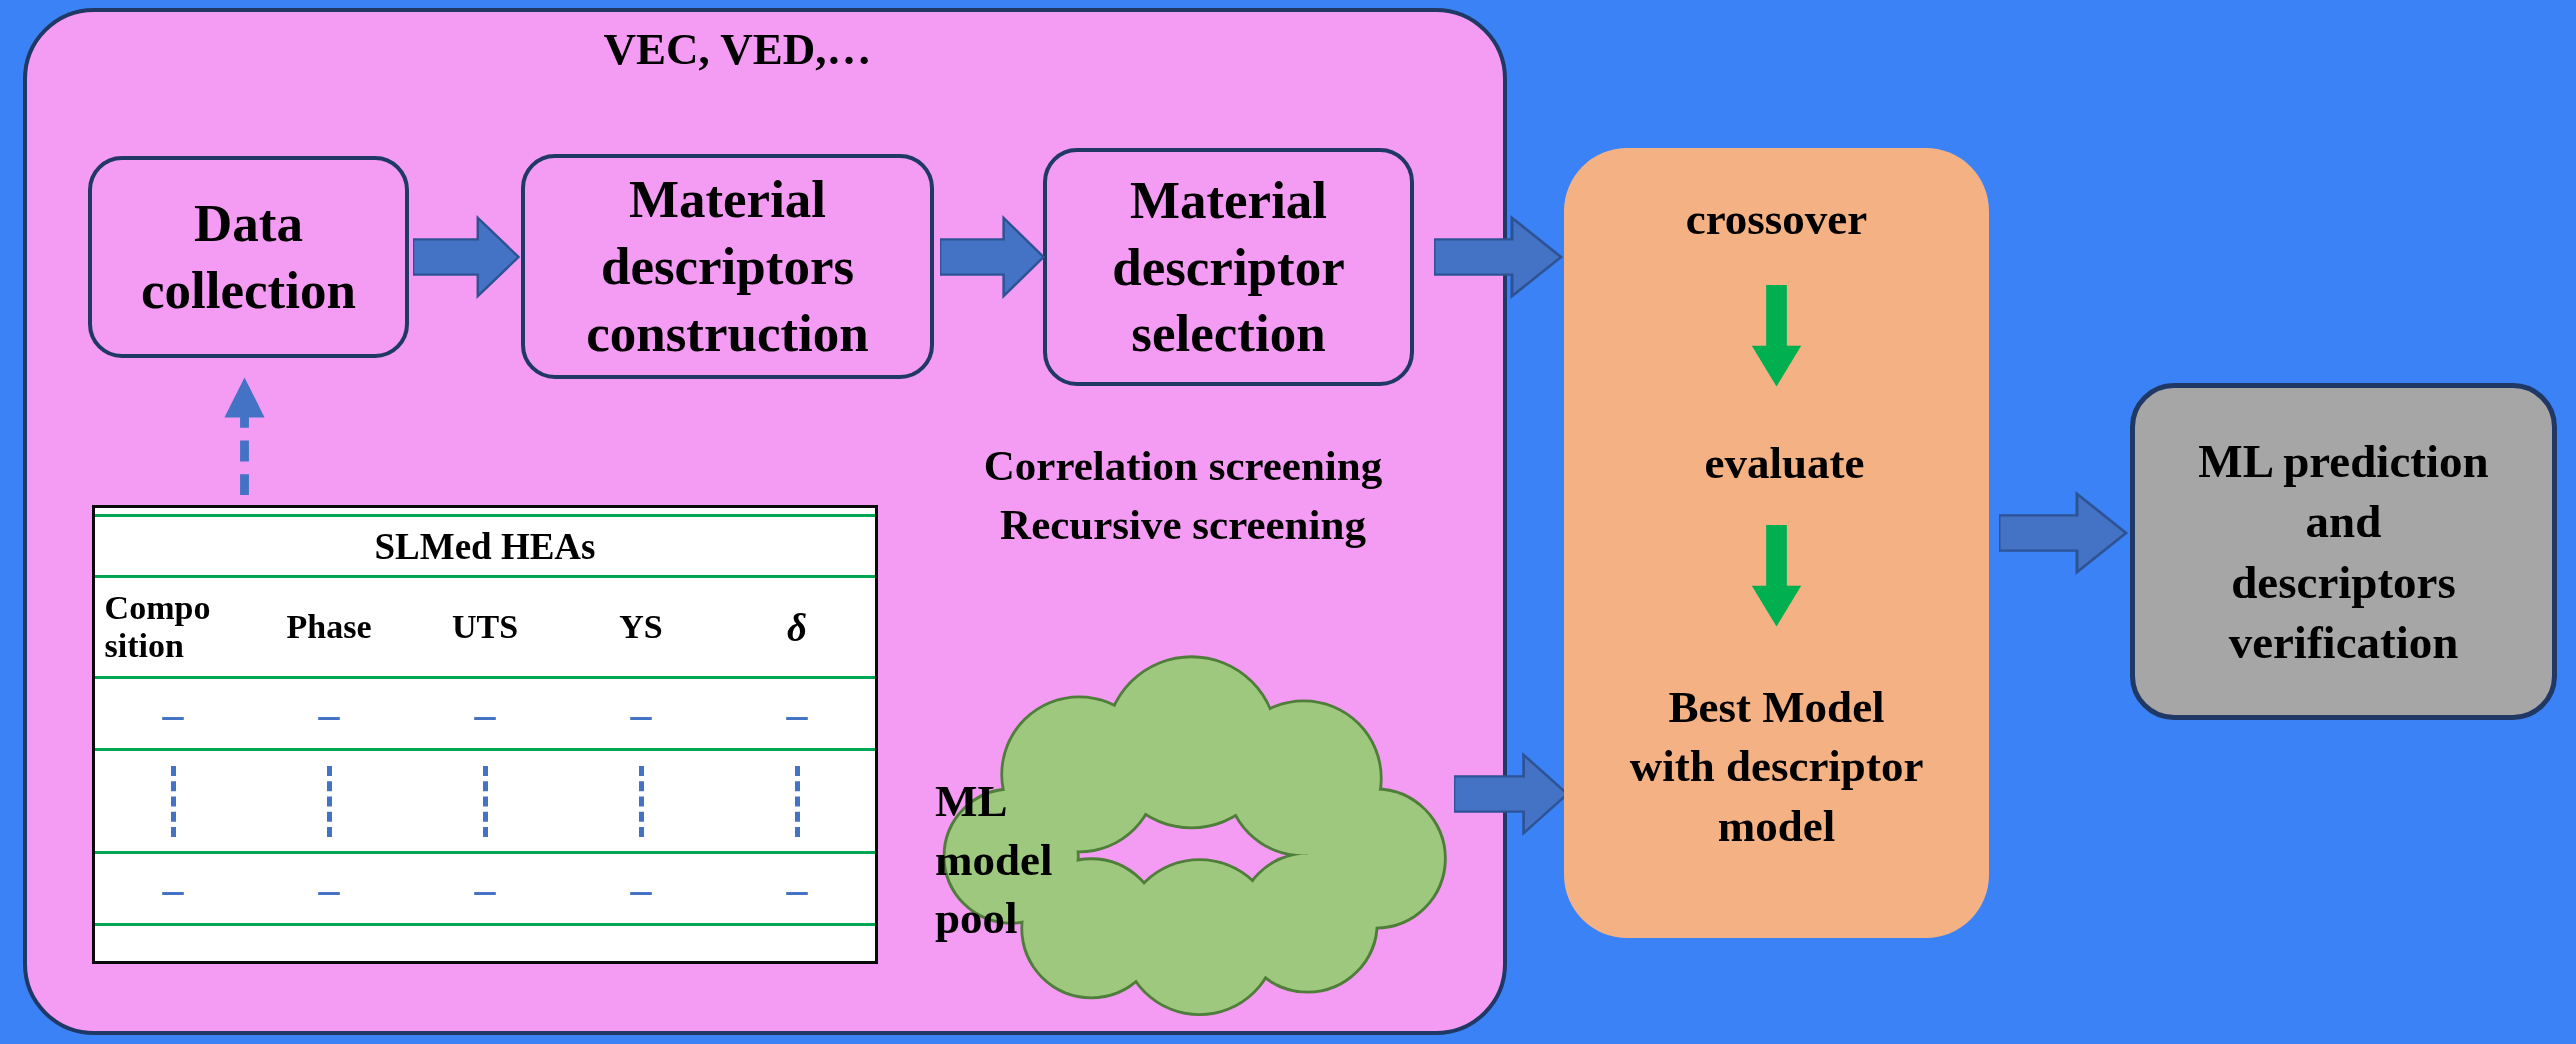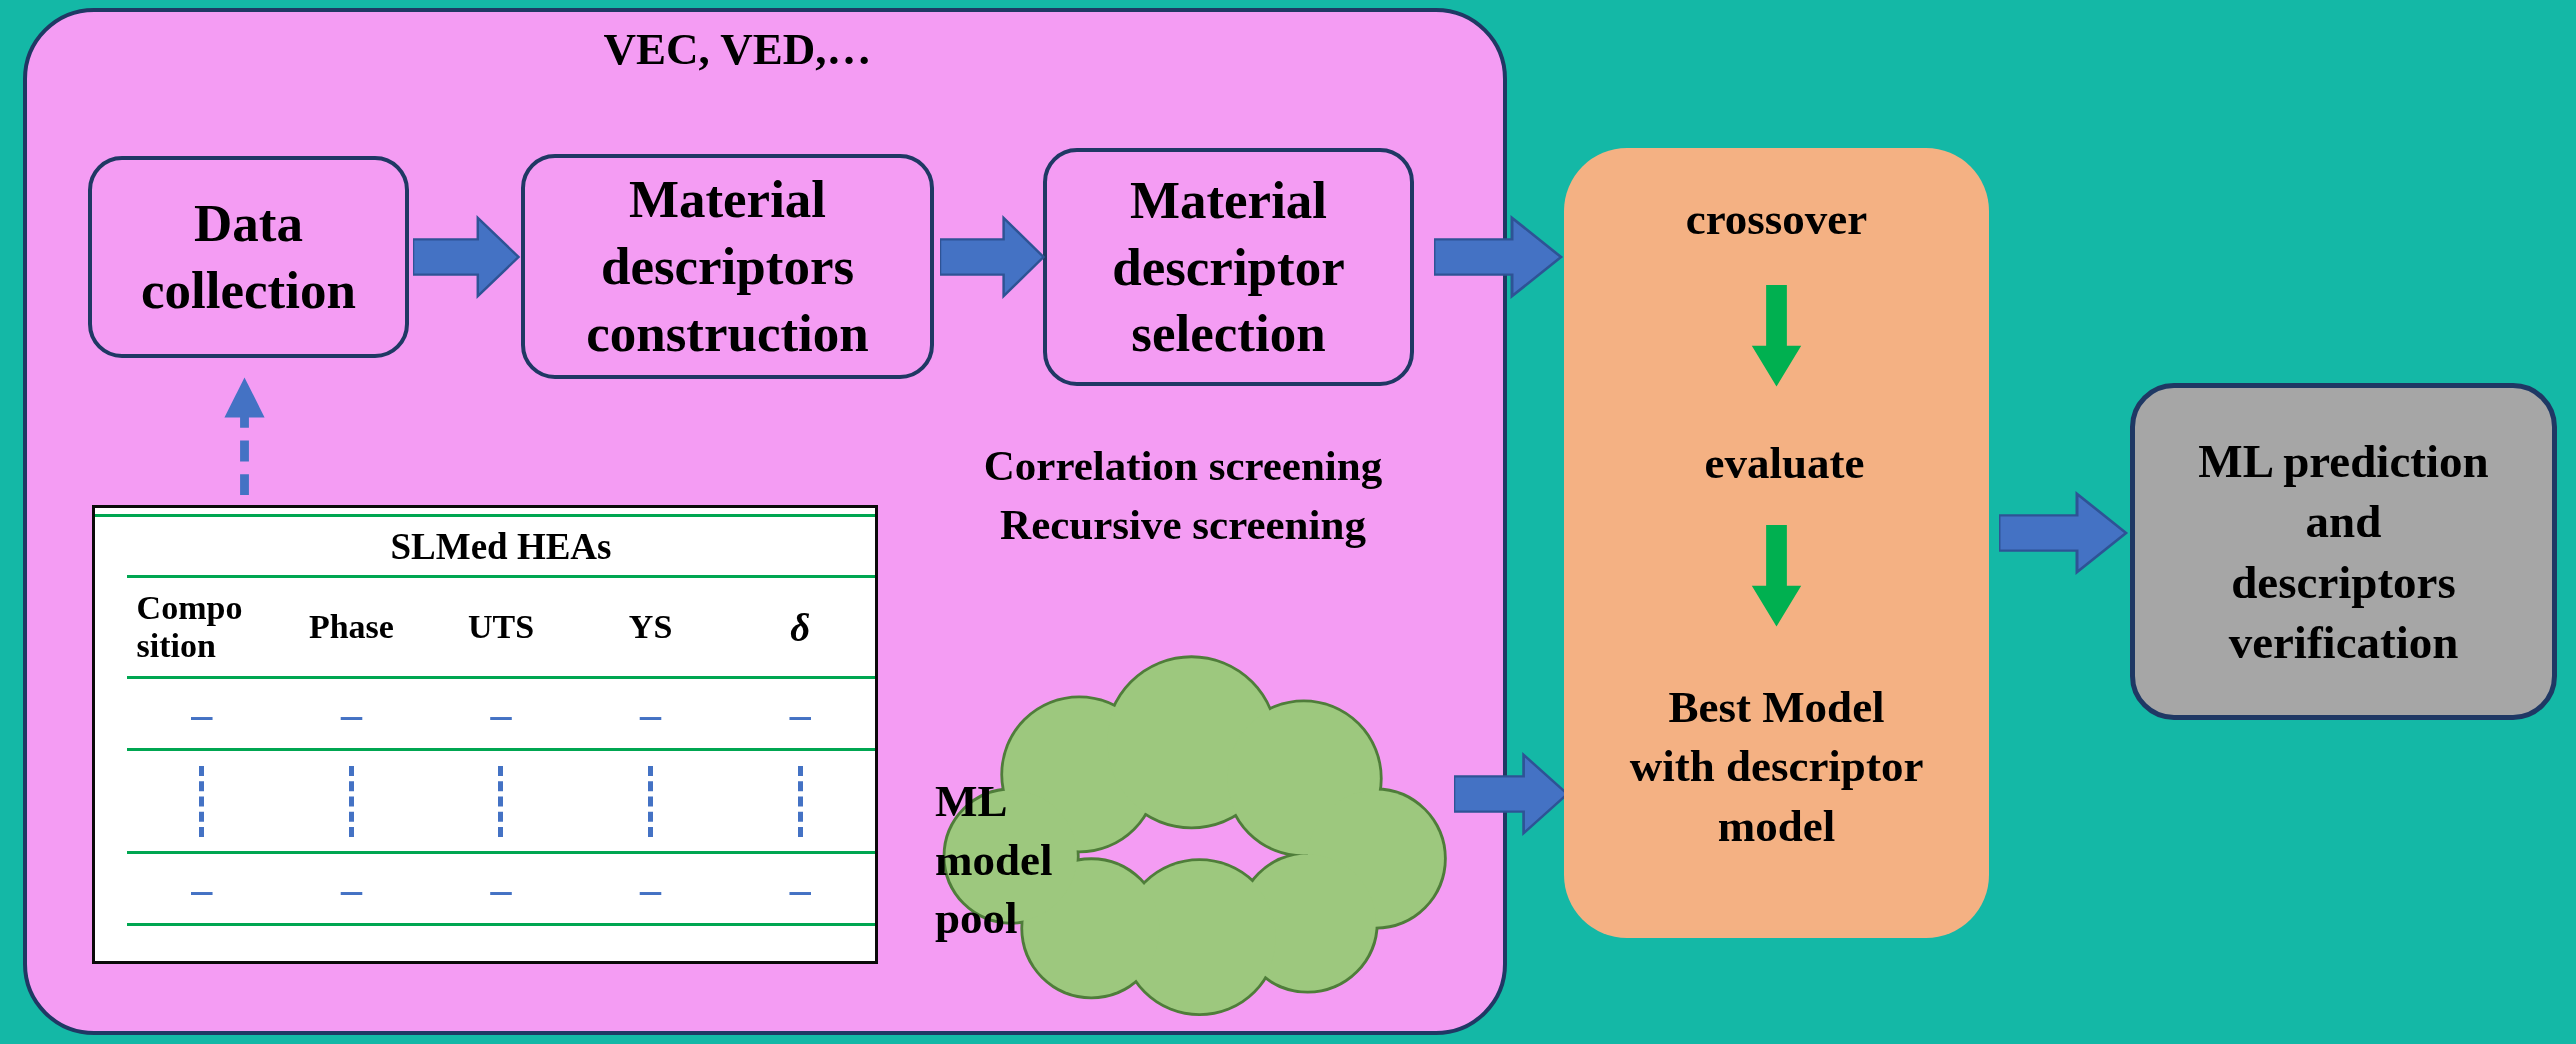--- a/index.html
+++ b/index.html
@@ -1,20 +1,20 @@
 <!DOCTYPE html>
 <html style="font-size:13px"><head>
 <meta charset="utf-8">
 <style>
   * { margin:0; padding:0; box-sizing:border-box; }
   html,body { background:#ffffff; }
   #canvas {
     position:relative; width:2576px; height:1045px;
     font-family:"Liberation Serif", serif; color:#000;
-    overflow:hidden; background:#14b8a6;
+    overflow:hidden; background:#3b82f6;
   }
   .abs { position:absolute; }
 
   
   .panel-pink {
     left:22.5px; top:8px; width:1484px; height:1027px;
     background:#F49CF3; border:4px solid #1F3864; border-radius:71px;
   }
 
   .vec-label {
@@ -36,21 +36,21 @@
     left:862px; top:436px; width:642px;
     font-size:43px; font-weight:bold; text-align:center; line-height:1.38;
     white-space:pre-line;
   }
 
   
   .data-table {
     left:92px; top:505px; width:786px; height:459px;
     background:#ffffff; border:3.2px solid #0a0a0a; padding:6.4px 0 0 0;
   }
-  .t-inner { border-top:3.2px solid #00A651; height:446px; display:flex; flex-direction:column;padding-left:32px; }
+  .t-inner { border-top:3.2px solid #00A651; height:446px; display:flex; flex-direction:column; }
   .t-title {
     height:61px; border-bottom:3.2px solid #00A651;
     display:flex; align-items:center; justify-content:center;
     font-weight:bold; font-size:37px;
   }
   .t-head {
     height:101px; border-bottom:3.2px solid #00A651;
     display:grid; grid-template-columns:repeat(5,1fr); align-items:center;
     font-weight:bold; font-size:34px;
   }

